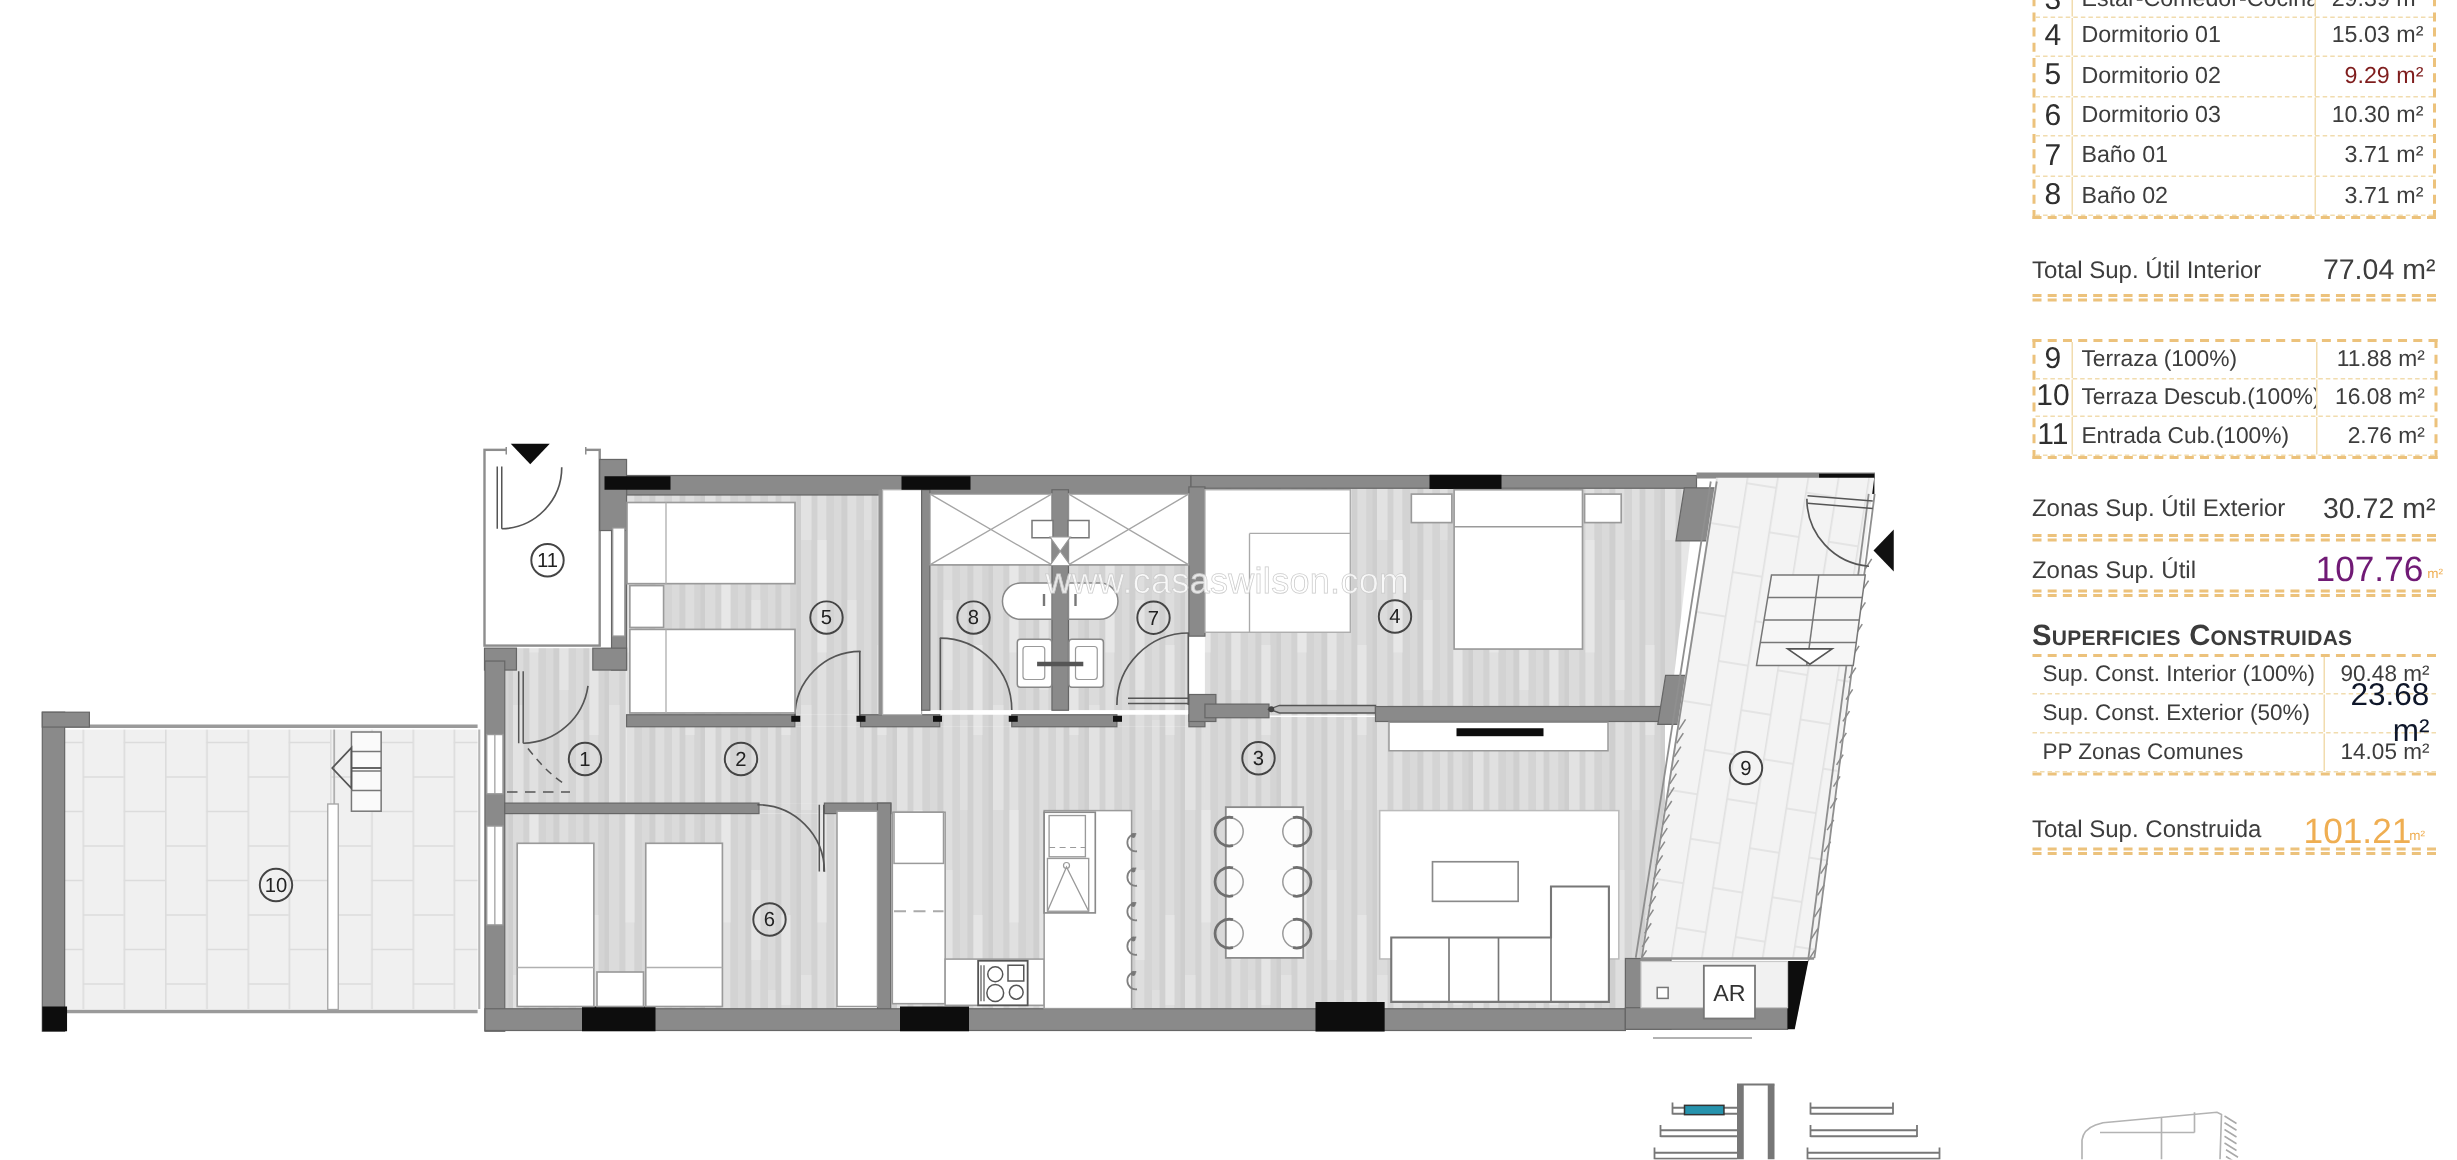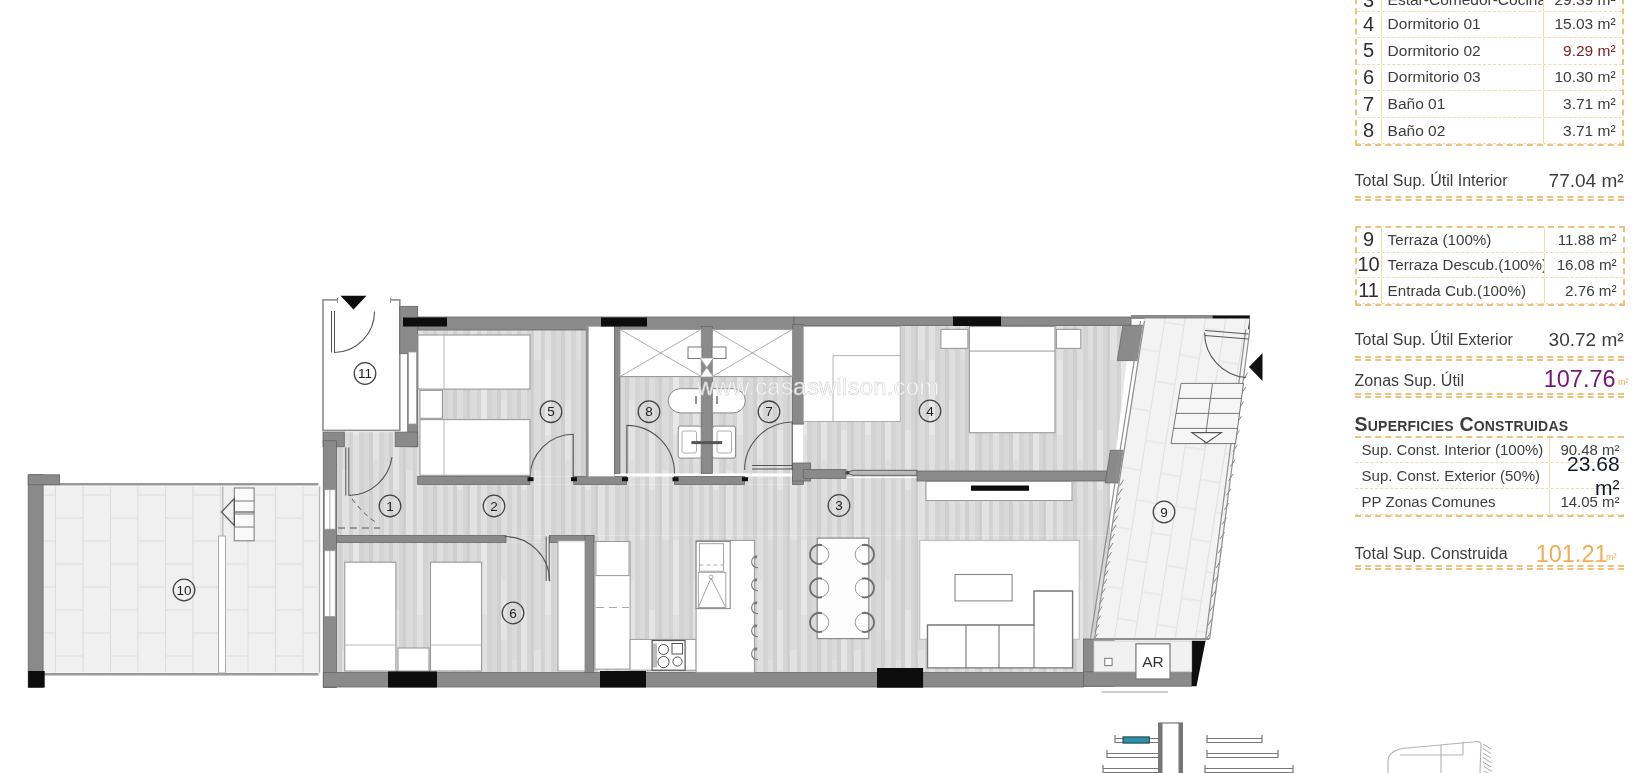--- a/index.html
+++ b/index.html
@@ -499,21 +499,21 @@
       <div style="flex:1;padding-left:6px;font-size:15.2px;color:#3d3d3d;border-left:1px solid #f1dcae;white-space:nowrap;overflow:hidden;align-self:stretch;display:flex;align-items:center">Terraza Descub.(100%)</div>
       <div style="width:72px;text-align:right;padding-right:6px;font-size:15.2px;color:#3d3d3d;border-left:1px solid #f1dcae;align-self:stretch;display:flex;align-items:center;justify-content:flex-end;flex:none">16.08 m²</div>
     </div>
 <div style="display:flex;align-items:center;height:25.6px;border-bottom:1px dashed #f1dcae;box-sizing:border-box">
       <div style="width:24px;text-align:center;font-size:20px;color:#2f2f2f;flex:none">11</div>
       <div style="flex:1;padding-left:6px;font-size:15.2px;color:#3d3d3d;border-left:1px solid #f1dcae;white-space:nowrap;overflow:hidden;align-self:stretch;display:flex;align-items:center">Entrada Cub.(100%)</div>
       <div style="width:72px;text-align:right;padding-right:6px;font-size:15.2px;color:#3d3d3d;border-left:1px solid #f1dcae;align-self:stretch;display:flex;align-items:center;justify-content:flex-end;flex:none">2.76 m²</div>
     </div>
 </div>
 
-<div class="abs" style="left:1354.6px;top:331px;width:269px;color:#3d3d3d"><span style="font-size:16px">Total Sup. Útil Exterior</span><span style="font-size:19px;position:absolute;right:0;top:-2px">30.72 m²</span></div>
+<div class="abs" style="left:1354.6px;top:331px;width:269px;color:#3d3d3d"><span style="font-size:16px">Zonas Sup. Útil Exterior</span><span style="font-size:19px;position:absolute;right:0;top:-2px">30.72 m²</span></div>
 <div class="abs" style="left:1354.6px;top:356px;width:269px;height:5px;border-top:2px dashed #ecc27c;border-bottom:2px dashed #ecc27c;box-sizing:border-box"></div>
 
 <div class="abs" style="left:1354.6px;top:368px;width:269px;color:#3d3d3d"><span style="font-size:16px;position:relative;top:4px">Zonas Sup. Útil</span><span style="font-size:23.5px;position:absolute;right:8px;top:-2px;color:#701a75">107.76</span><span style="font-size:9px;position:absolute;right:-5px;top:9px;color:#efae52">m²</span></div>
 <div class="abs" style="left:1354.6px;top:392.5px;width:269px;height:5px;border-top:2px dashed #ecc27c;border-bottom:2px dashed #ecc27c;box-sizing:border-box"></div>
 
 <div class="abs" style="left:1354.6px;top:413px;width:269px;font-size:19.5px;font-weight:bold;color:#3b3b3b;font-variant:small-caps;letter-spacing:0.2px">Superficies Construidas</div>
 
 <div class="abs" style="left:1354.6px;top:435.5px;width:269px;border-top:2px dashed #ecc27c;border-bottom:2px dashed #ecc27c;box-sizing:border-box">
 <div style="display:flex;align-items:center;height:25.8px;border-bottom:1px dashed #f1dcae;box-sizing:border-box">
       <div style="flex:1;padding-left:7px;font-size:15px;color:#3d3d3d;white-space:nowrap;overflow:hidden">Sup. Const. Interior (100%)</div>

